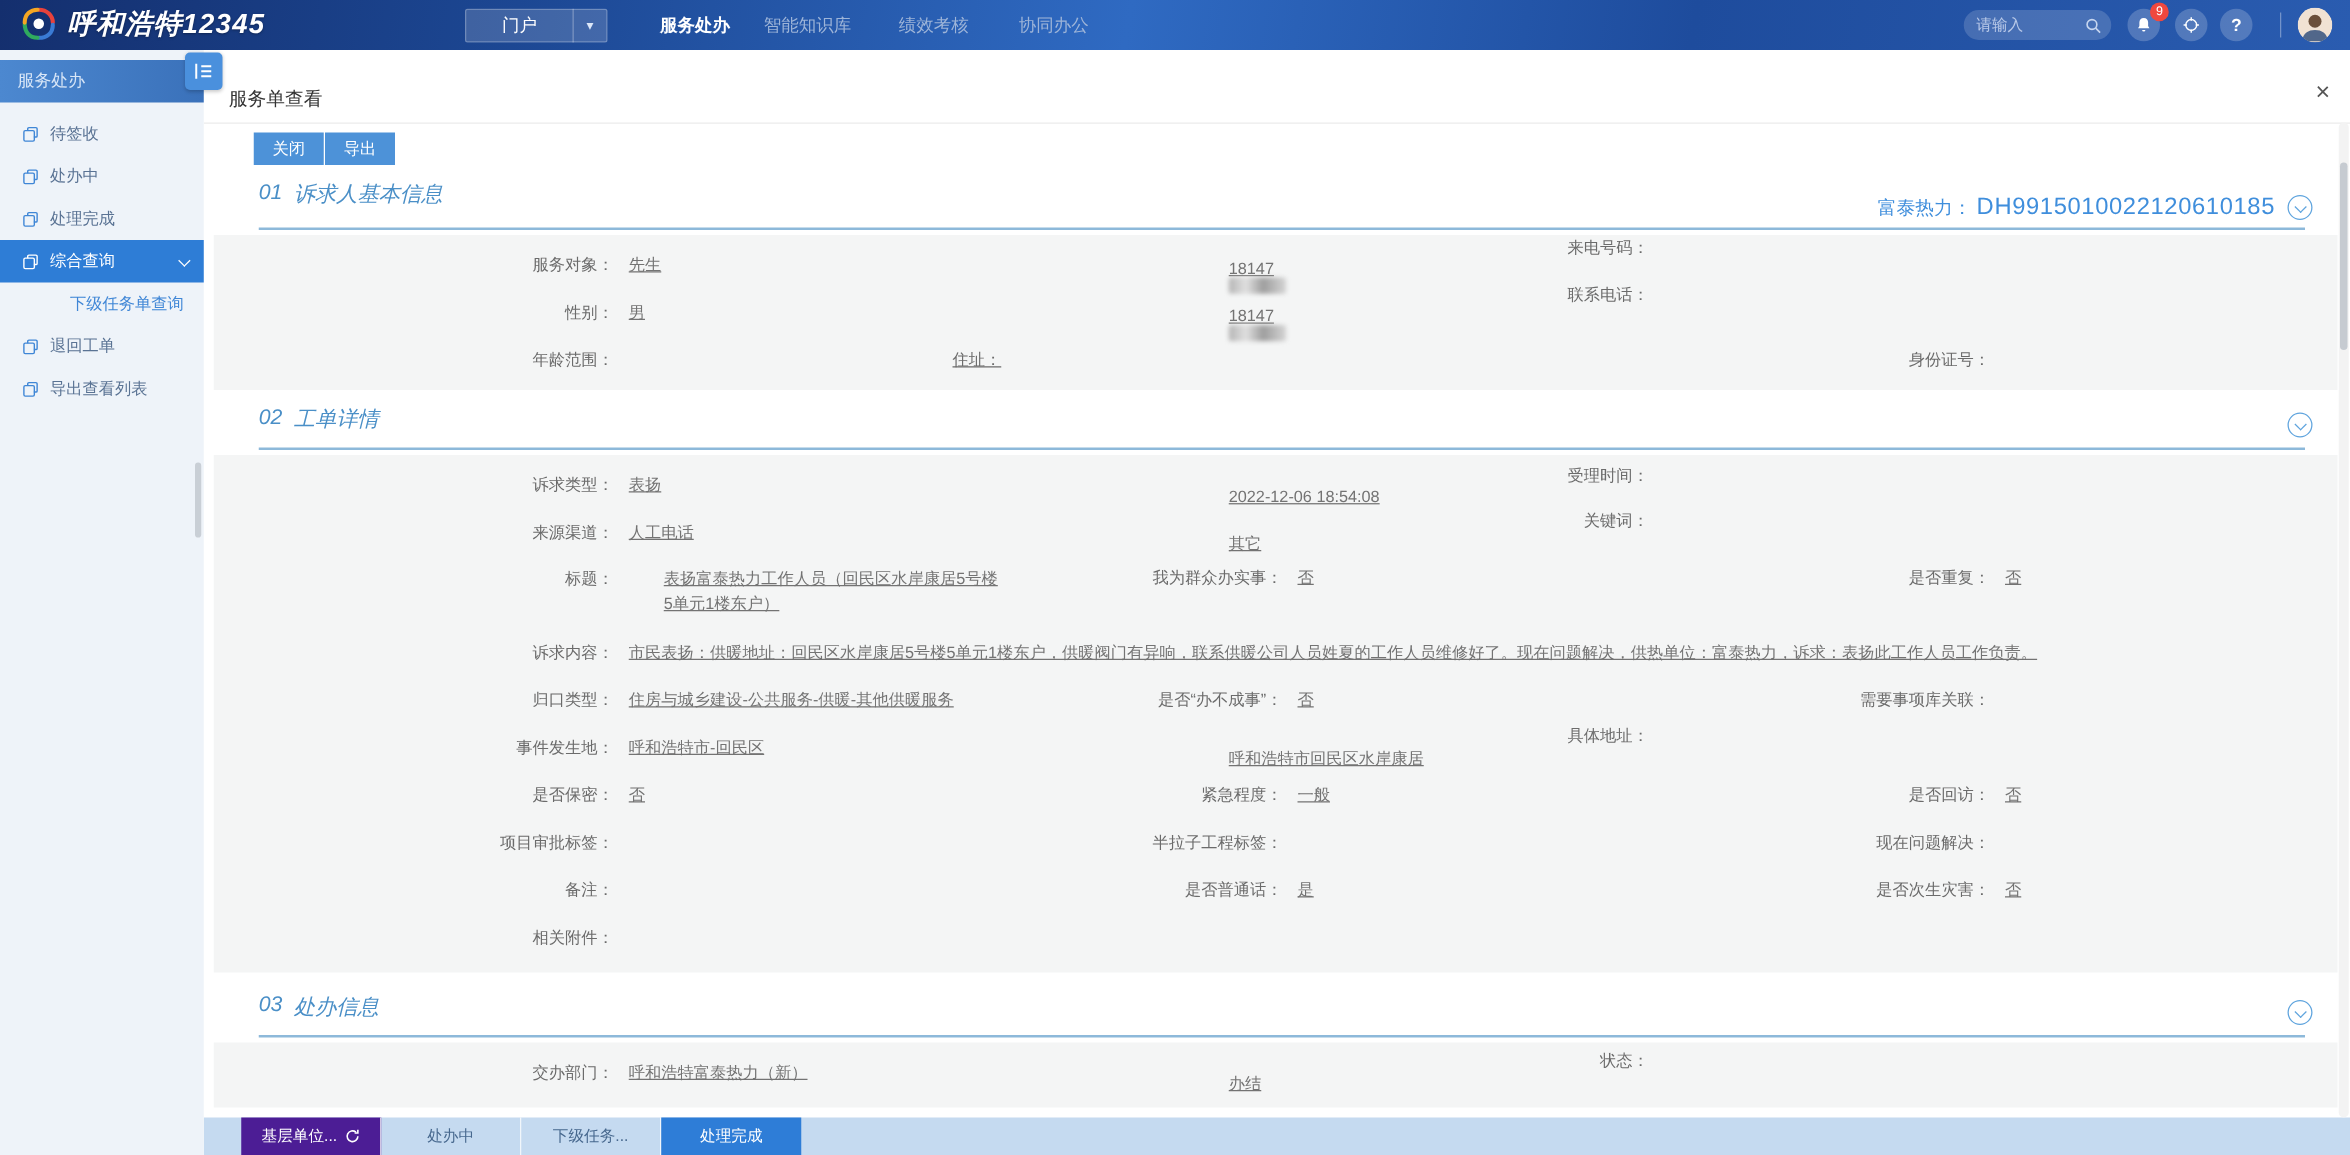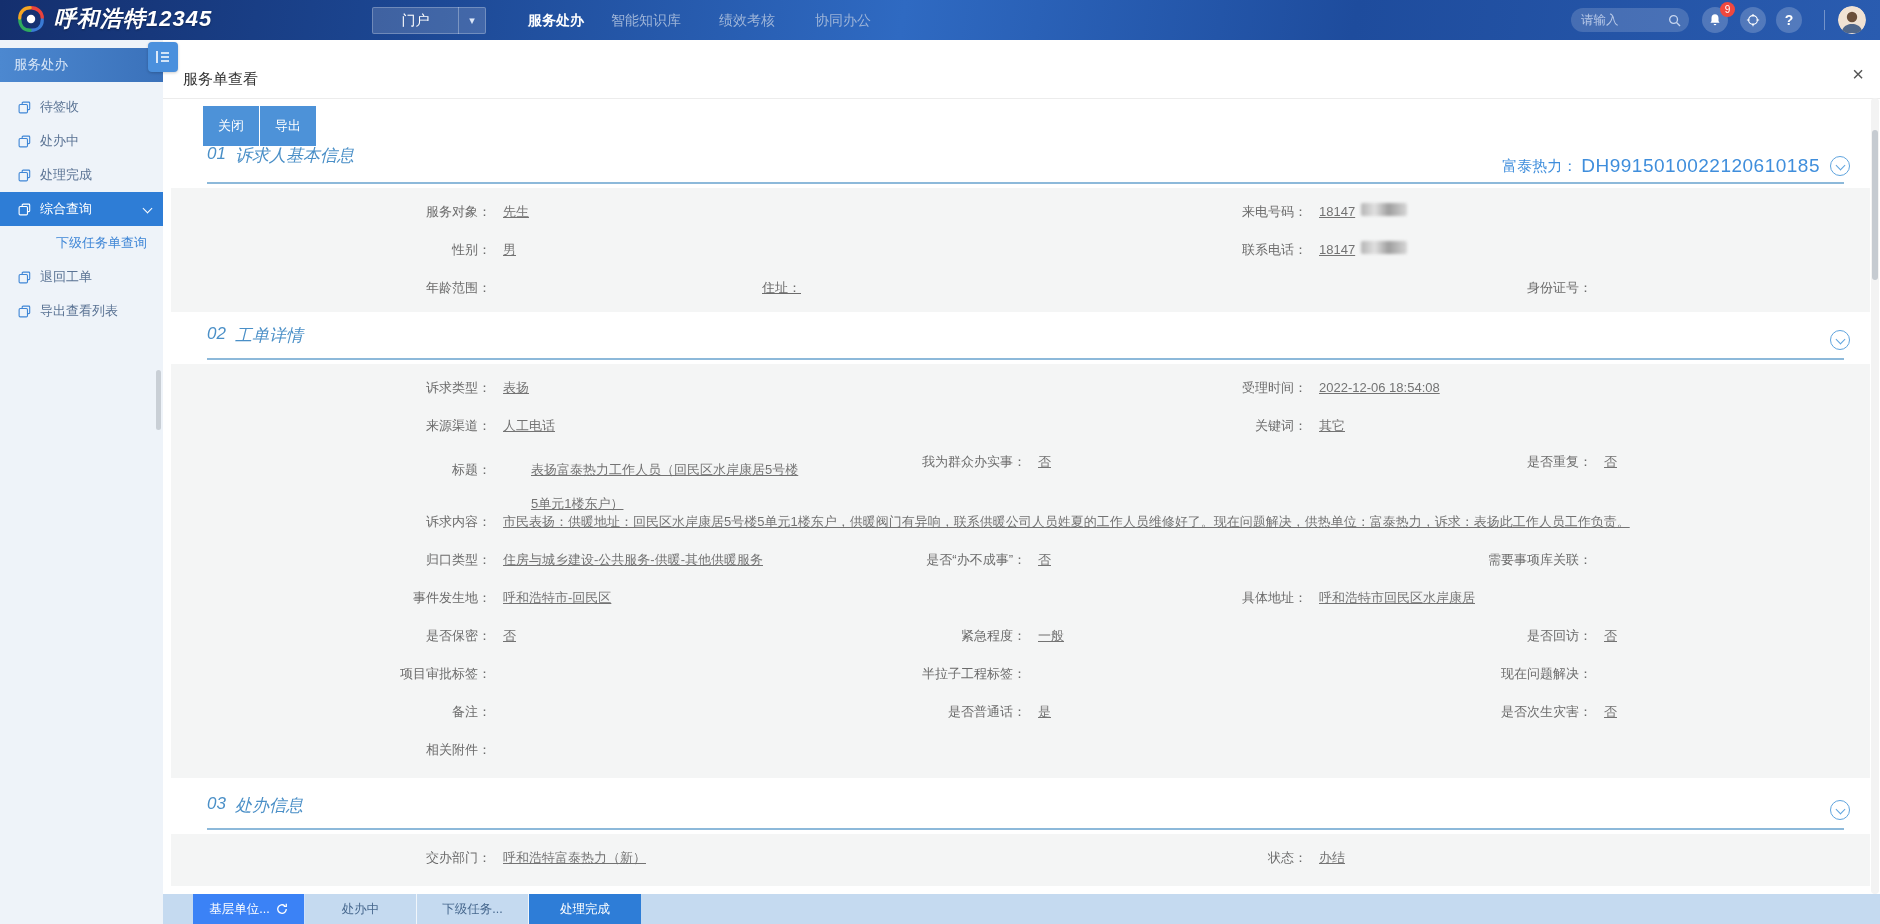--- a/index.html
+++ b/index.html
@@ -42,21 +42,21 @@
   .sb-item .mchev { position:absolute; right:12px; top:13px; width:7px; height:7px; border-right:1.6px solid #fff; border-bottom:1.6px solid #fff; transform:rotate(45deg); }
   .sb-sub { height:34px; line-height:34px; padding-left:56px; font-size:13px; color:#3f86d6; cursor:pointer; }
   .sb-scroll { position:absolute; right:2px; top:330px; width:5px; height:60px; background:#c9cfd6; border-radius:3px; }
 
   
   .main { position:absolute; left:163px; top:40px; width:1717px; height:884px; background:#fff; }
   .ptitle { position:absolute; left:20px; top:30px; font-size:15px; color:#333; }
   .pclose { position:absolute; right:16px; top:24px; font-size:20px; color:#555; cursor:pointer; line-height:20px; }
   .ptitle-line { position:absolute; left:0; top:58px; width:100%; height:1px; background:#ececec; }
   .toolbar { position:absolute; left:40px; top:66px; display:flex; }
-  .tbtn { height:40px; padding:0 15px; background:#4d92d8; color:#fff; font-size:13px; border:none; cursor:pointer; font-family:inherit; }
+  .tbtn { height:26px; padding:0 15px; background:#4d92d8; color:#fff; font-size:13px; border:none; cursor:pointer; font-family:inherit; }
   .tbtn + .tbtn { margin-left:1px; }
 
   .shead { position:absolute; left:44px; right:36px; border-bottom:2px solid #8db9da; color:#4a8fc7;
     font-size:17px; font-style:italic; display:flex; padding-bottom:6px; }
   .shead .snum { margin-right:9px; }
   .ticket { position:absolute; right:-6px; bottom:5px; font-style:normal; color:#3f8edc; display:flex; align-items:center; }
   .ticket .tlabel { font-size:15px; }
   .ticket .tno { font-size:19px; margin-left:4px; letter-spacing:.5px; }
   .circ { position:relative; width:20px; height:20px; border:1px solid #5fa4de; border-radius:50%; margin-left:10px; cursor:pointer; flex:none; }
   .circ .chev { position:absolute; left:5.5px; top:4.5px; width:7px; height:7px; border-right:1.5px solid #5fa4de; border-bottom:1.5px solid #5fa4de; transform:rotate(45deg); }
@@ -64,35 +64,35 @@
 
   .gray { position:absolute; left:8px; right:10px; background:#f4f5f5; padding-top:5px; }
   .frow { position:relative; height:38px; }
   .frow.tall { height:58px; }
   .cell { position:absolute; top:50%; transform:translateY(-50%); display:flex; align-items:baseline; font-size:13px; white-space:nowrap; }
   .frow.tall .cell { top:8px; transform:none; }
   .lb { color:#6b6b6b; text-align:right; flex:none; }
   .vl { color:#737373; margin-left:12px;text-decoration:underline; }
   .c1 { left:0; }   .c1 .lb { width:320px; }
   .cmid { left:500px; } .cmid .lb { width:355px; }
-  .cfar { left:800px; } .cfar .lb { width:336px; }
+  .cfar { left:800px;flex-direction:column; } .cfar .lb { width:336px; }
   .cright { left:1100px; } .cright .lb { width:321px; }
   .caddr { left:450px; } .caddr .lb { width:180px;text-decoration:underline; }
-  .wrapv .vl { white-space:normal; width:272px; line-height:34px; word-break:break-all;margin-left:40px; }
+  .wrapv .vl { white-space:normal; width:272px; line-height:20px; word-break:break-all;margin-left:40px; }
   .redact { display:inline-block; width:46px; height:13px; margin-left:6px; border-radius:2px; vertical-align:-2px;
     background:linear-gradient(90deg,#b5b5b5,#e0e0e0 30%,#9e9e9e 60%,#d6d6d6); filter:blur(1.5px); }
 
   
   .vscroll { position:absolute; right:1px; top:58px; width:8px; height:796px; background:#f3f3f3; border-radius:4px; }
   .vthumb { position:absolute; left:1px; top:32px; width:6px; height:150px; background:#c6cbd1; border-radius:3px; }
 
   
   .bottombar { position:absolute; left:0; top:854px; width:1717px; height:30px; background:#c5daf0; display:flex; align-items:stretch; padding-left:30px; }
   .btab { width:112px; display:flex; align-items:center; justify-content:center; font-size:12.5px; color:#47688e; cursor:pointer; border-right:1px solid rgba(255,255,255,.75); }
-  .btab.shaded { background:#3b82f6; color:#fff; }
+  .btab.shaded { background:#4c1d95; color:#fff; }
   .btab.active { background:#2e7dd7; color:#fff; border-right:none; }
   .btab .rico { display:flex; margin-left:6px; }
 </style>
 </head>
 <body>
 
 <div class="root">
 
   <div class="header">
     <div class="brand">

